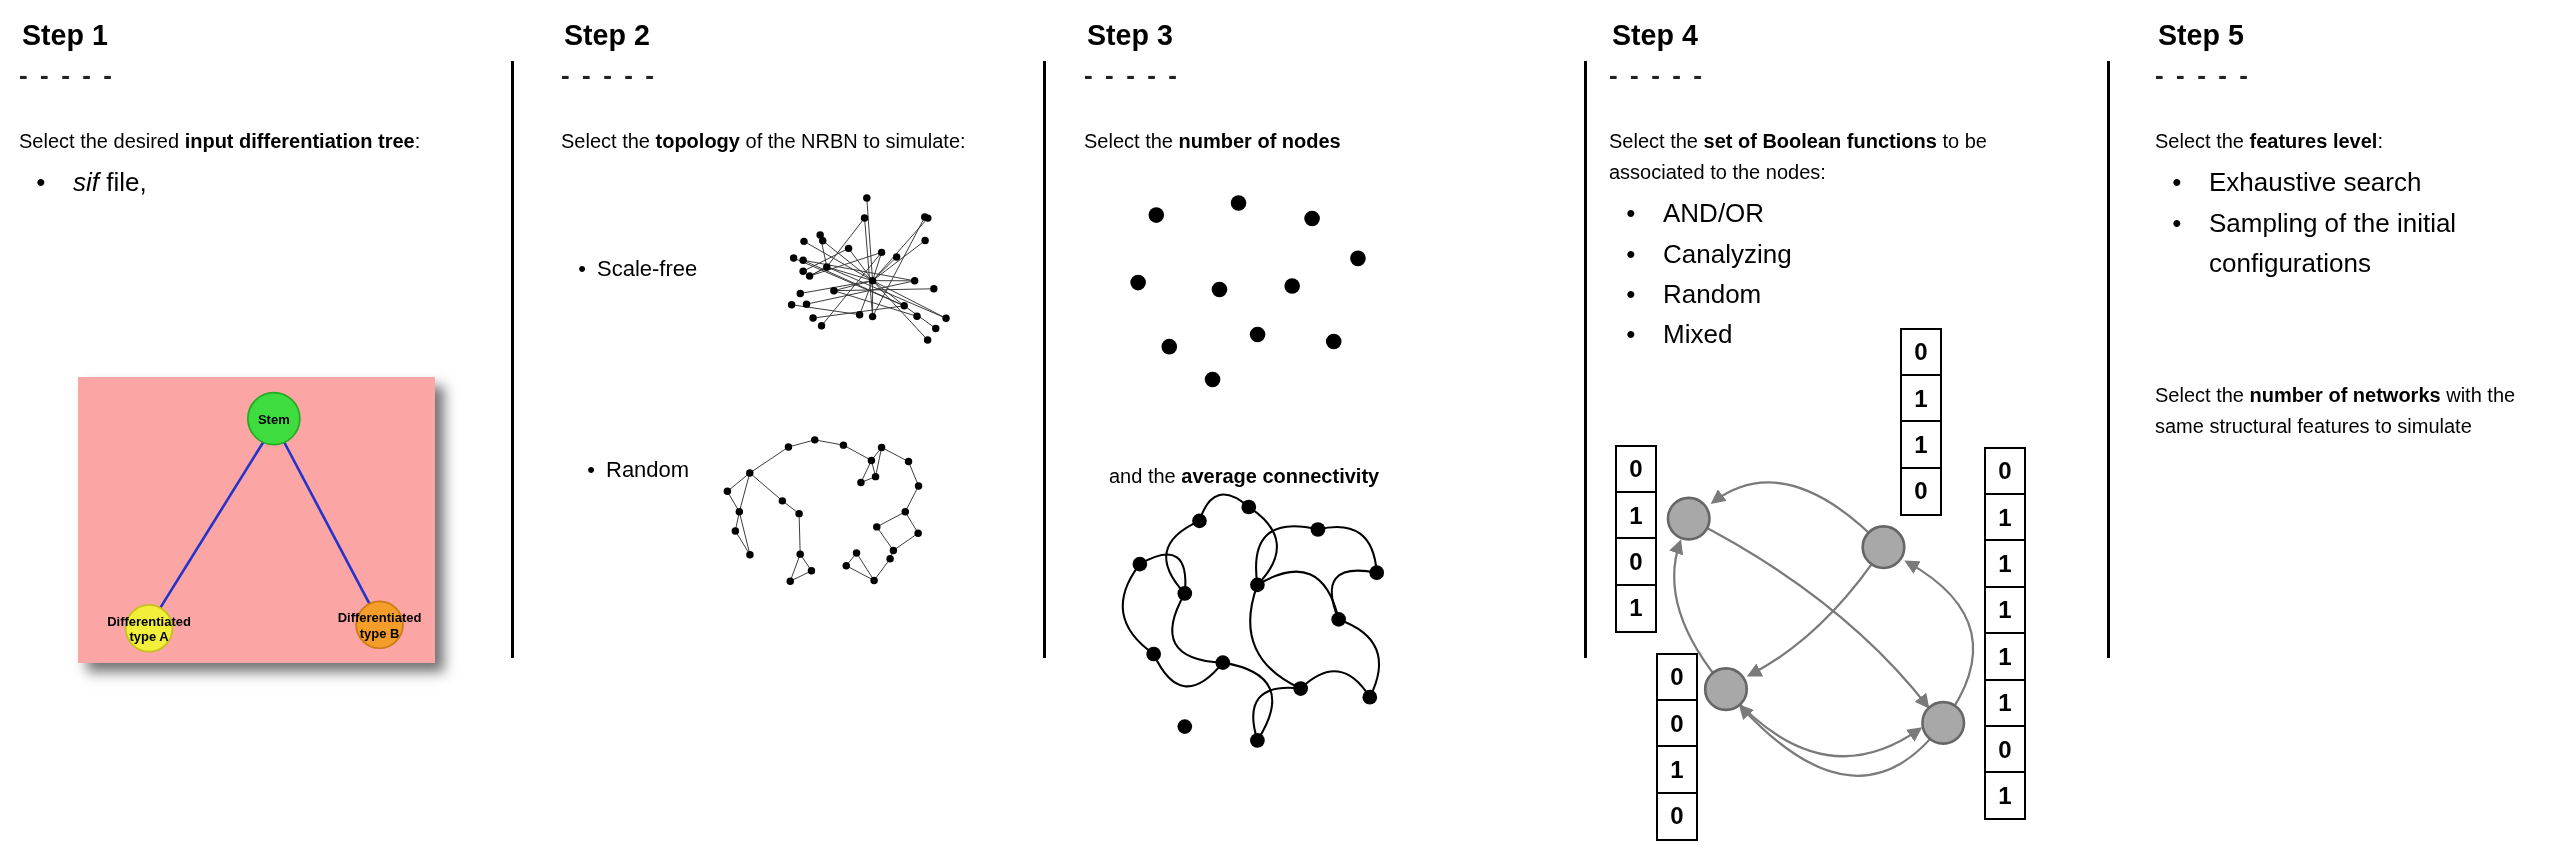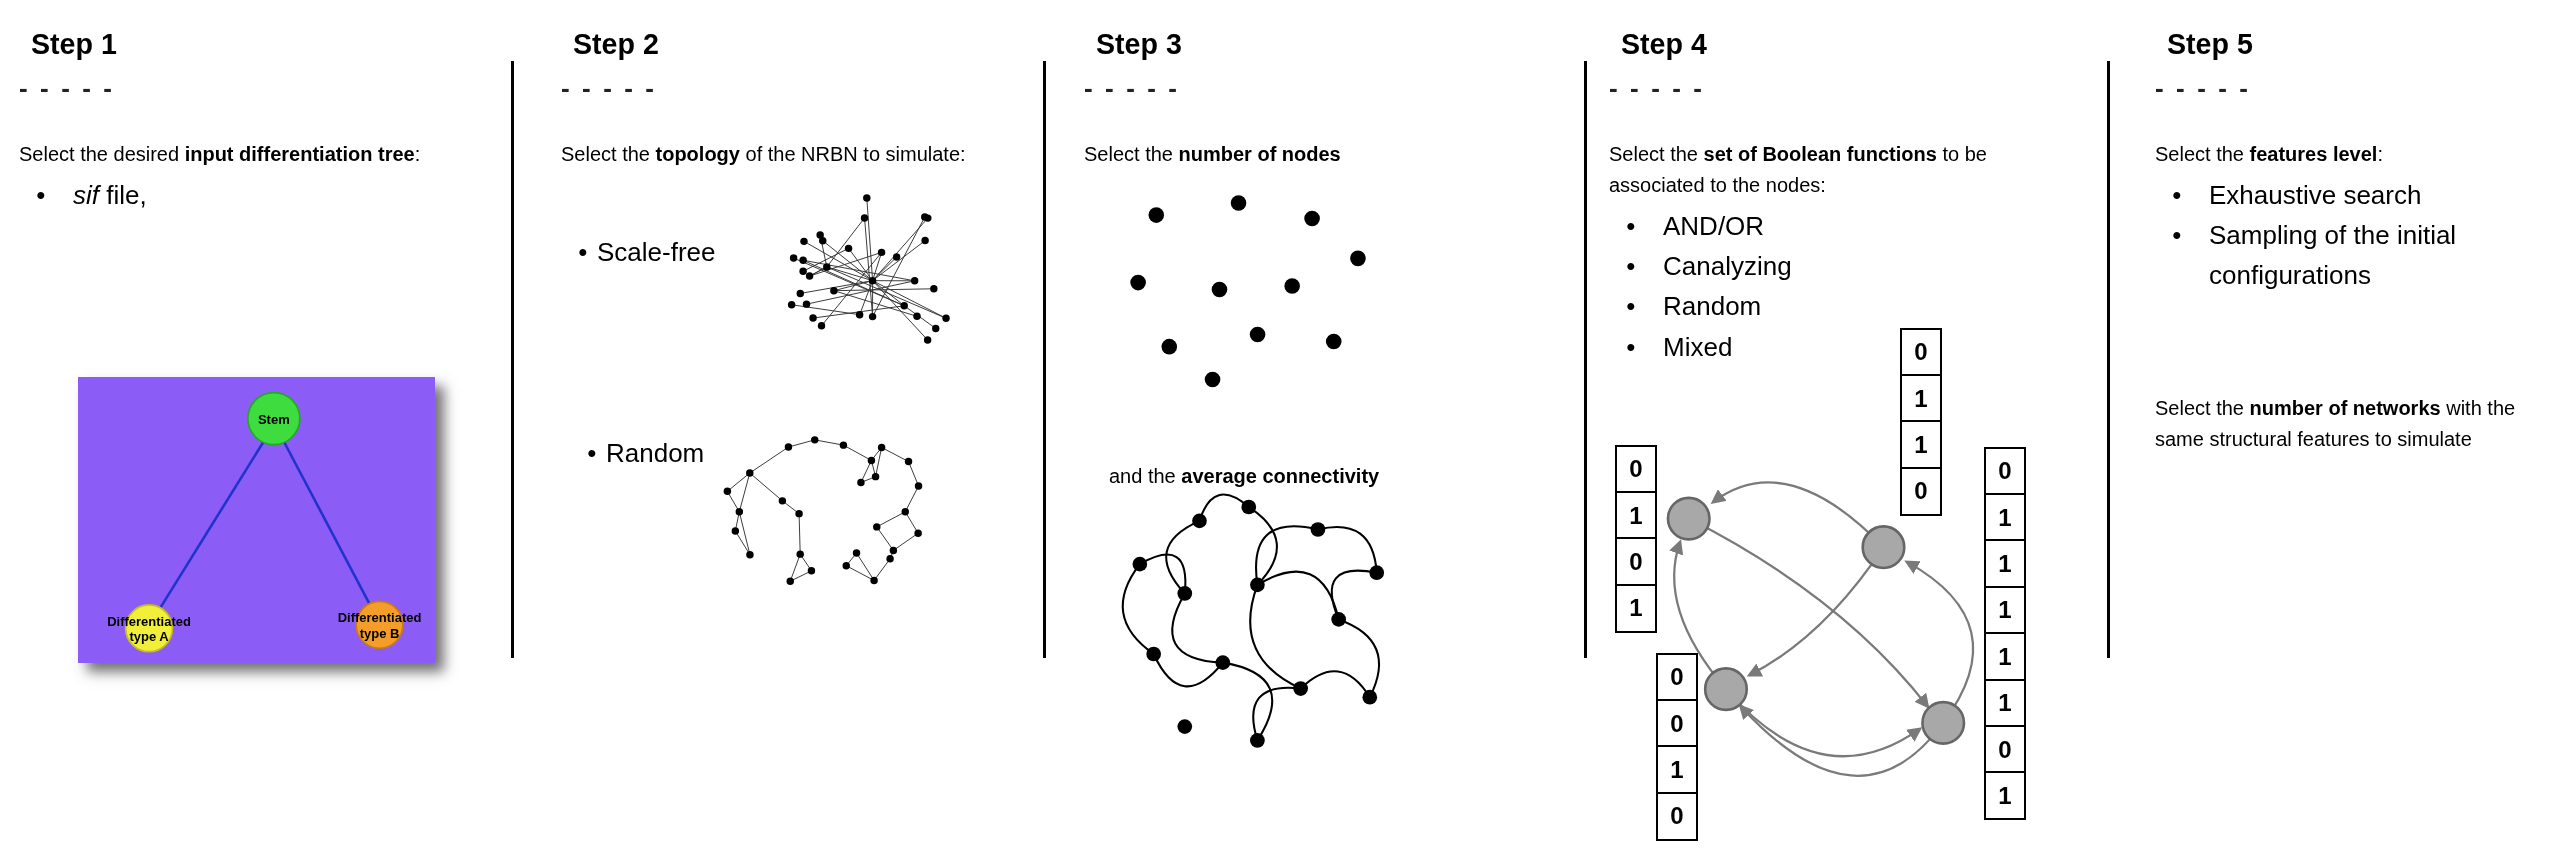--- a/index.html
+++ b/index.html
@@ -1,27 +1,27 @@
 <!DOCTYPE html>
 <html style="font-size:14px"><head>
 <meta charset="utf-8">
 <style>
   html,body{margin:0;padding:0;background:#fff;}
   .page{position:relative;width:2576px;height:851px;background:#fff;overflow:hidden;
         font-family:"Liberation Sans",sans-serif;color:#000;}
   .col{position:absolute;top:15.6px;}
-  .col h2{font-size:28.6px;margin:12px;font-weight:bold;}
+  .col h2{font-size:28.6px;margin:3px;font-weight:bold;}
   .dashes{font-weight:bold;color:#222;margin-top:8.7px;font-size:26px;letter-spacing:2.6px;}
   .col p{font-size:20px;line-height:1.55;margin:35px 0 0 0;}
   .col ul{margin:5.2px 0 0 0;padding:0;list-style:none;font-size:26px;line-height:1.55;}
   .col li{position:relative;padding-left:54px;}
   .col li::before{content:"\2022";position:absolute;left:17.3px;}
   .divider{position:absolute;top:61px;width:2.6px;height:597px;background:#000;}
   .absvg{position:absolute;}
-  .abs-bullet{position:absolute;font-size:26px;line-height:1.55;}
+  .abs-bullet{position:absolute;font-size:22px;line-height:1.55;margin-top:20px;}
   .abs-bullet .bdot{display:inline-block;width:36px;padding-left:17.3px;box-sizing:border-box;}
   .abs-text{position:absolute;left:17px;margin:8px !important;font-size:26px;line-height:1.55;}
   .tree-figure{position:absolute;left:59px;top:361px;width:357px;height:286px;
                box-shadow:8.7px 8.7px 12px rgba(90,90,90,0.85);}
   .tree-label{font-family:"Liberation Sans",sans-serif;font-size:15px;font-weight:bold;fill:#000;}
   .btable{position:absolute;background:transparent;}
   .bcell{width:38px;height:45px;border:2.6px solid #000;background:#fff;
          display:flex;align-items:center;justify-content:center;
          font-size:24px;font-weight:600;}
   .bcell + .bcell{margin-top:-2.6px;}
@@ -32,21 +32,21 @@
 
 <div class="page">
 
   <section class="col" style="left:19px;width:476px">
     <h2>Step 1</h2>
     <div class="dashes">- - - - -</div>
     <p><span>Select the desired </span><b>input differentiation tree</b><span>:</span></p>
     <ul>
       <li><i>sif</i><span> file,</span></li>
     </ul>
-    <div class="tree-figure" style="background: #8b5cf6;">
+    <div class="tree-figure" style="background: #fca5a5;">
       <svg width="357" height="286" viewBox="0 0 412 330">
         <g>
             <line x1="222" y1="62" x2="84" y2="284" stroke="#2233cc" stroke-width="3"></line>
             <line x1="231" y1="62" x2="346" y2="280" stroke="#2233cc" stroke-width="3"></line>
             <circle cx="226" cy="48" r="30" fill="#3fdc3f" stroke="#23aa23" stroke-width="2"></circle>
             <circle cx="82" cy="290" r="27" fill="#f2ef3a" stroke="#c6bf20" stroke-width="2"></circle>
             <circle cx="348" cy="286" r="27" fill="#f59d2b" stroke="#cc7a14" stroke-width="2"></circle>
           </g>
         <text class="tree-label" x="226" y="54" text-anchor="middle">Stem</text>
         <text class="tree-label" x="82" y="287" text-anchor="middle">Differentiated</text>

